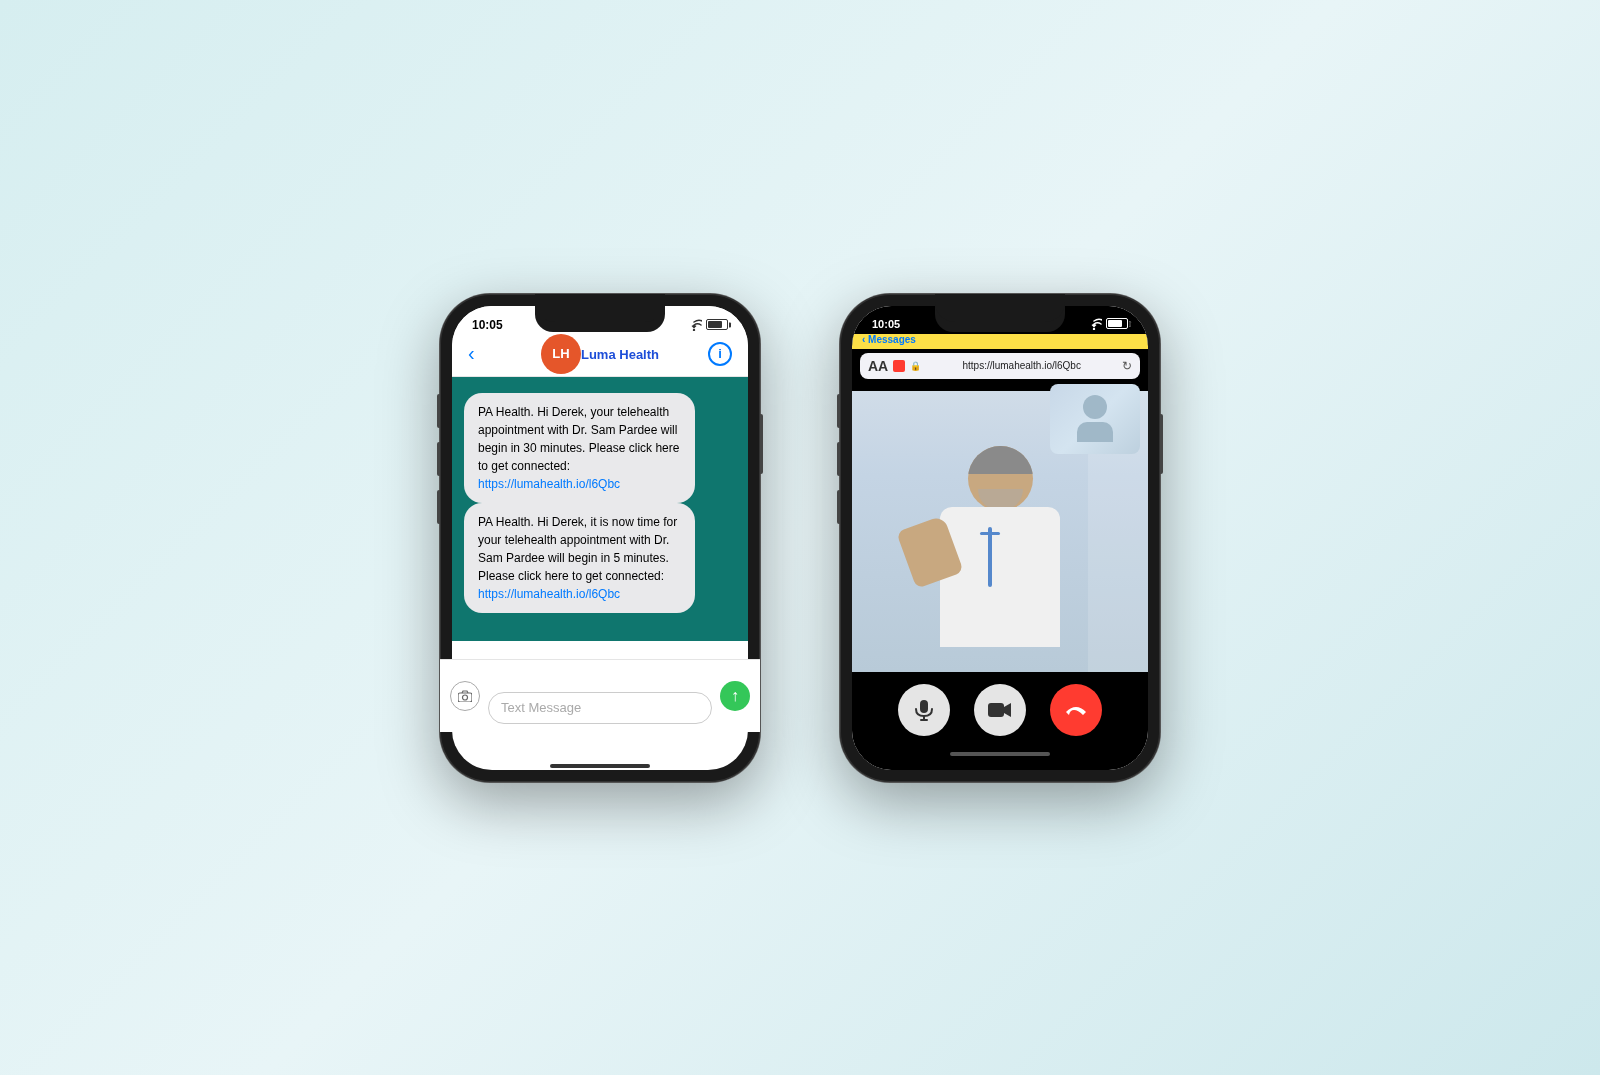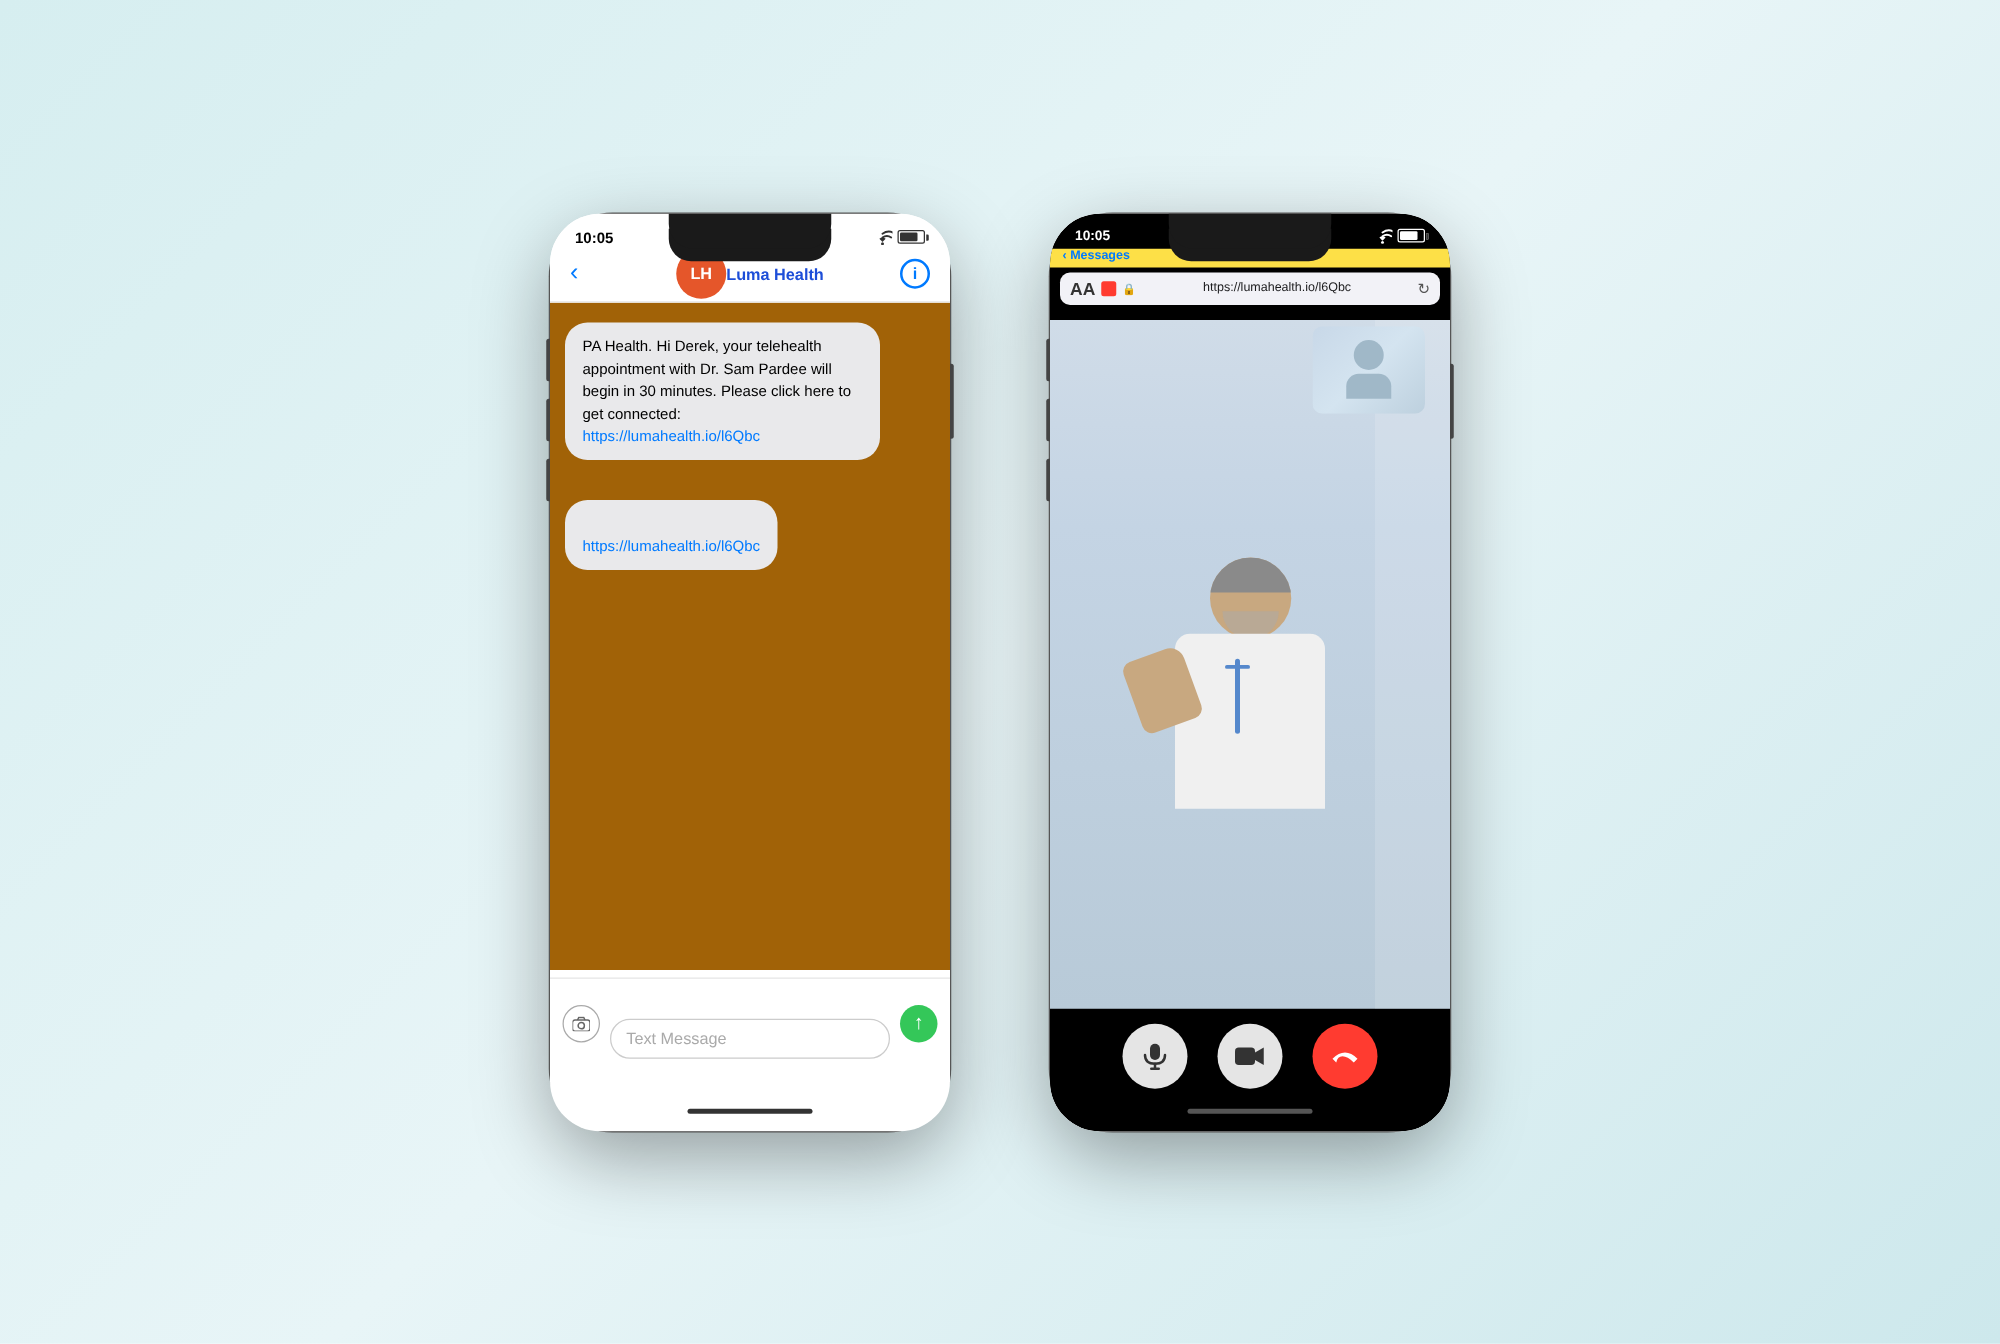--- a/index.html
+++ b/index.html
@@ -17,24 +17,24 @@
 
     .phones-container {
       display: flex;
       gap: 80px;
       align-items: center;
     }
 
     
     .phone {
       width: 320px;
-      height: 734px;
+      height: 488px;
       background: #1a1a1a;
       border-radius: 50px;
-      padding: 0;
+      padding: 12px;
       box-shadow:
         0 0 0 1px #555,
         0 20px 60px rgba(0,0,0,0.35),
         inset 0 0 0 1px #333;
       position: relative;
     }
 
     .phone::before {
       content: '';
       position: absolute;
@@ -189,25 +189,25 @@
       align-items: center;
       justify-content: center;
       color: #007AFF;
       font-size: 13px;
       font-weight: 700;
     }
 
     .messages-area {
       flex: 1;
       padding: 16px 12px;
-      background: #a16207;
+      background: #0f766e;
       overflow-y: auto;
       display: flex;
       flex-direction: column;
-      gap: 32px;
+      gap: 0;
       height: calc(100% - 200px);
     }
 
     .message-bubble {
       background: #e9e9eb;
       border-radius: 18px;
       padding: 10px 14px;
       max-width: 85%;
       font-size: 12px;
       line-height: 1.5;
@@ -475,20 +475,21 @@
         </div>
       </div>
 
       <div class="messages-area">
         <div class="message-bubble">
           <span>PA Health. Hi Derek, your telehealth appointment with Dr. Sam Pardee will begin in 30 minutes. Please click here to get connected:</span>
           <br>
           <a class="message-link">https://lumahealth.io/l6Qbc</a>
         </div>
         <div class="message-bubble">
+          <span>PA Health. Hi Derek, it is now time for your telehealth appointment with Dr. Sam Pardee will begin in 5 minutes. Please click here to get connected:</span>
           <br>
           <a class="message-link">https://lumahealth.io/l6Qbc</a>
         </div>
       </div>
 
       <div class="input-area">
         <div class="camera-btn">
           <svg width="14" height="12" viewBox="0 0 14 12">
             <rect x="0" y="3" width="14" height="9" rx="2" fill="none" stroke="#666" stroke-width="1.2"></rect>
             <circle cx="7" cy="7.5" r="2.5" fill="none" stroke="#666" stroke-width="1.2"></circle>

